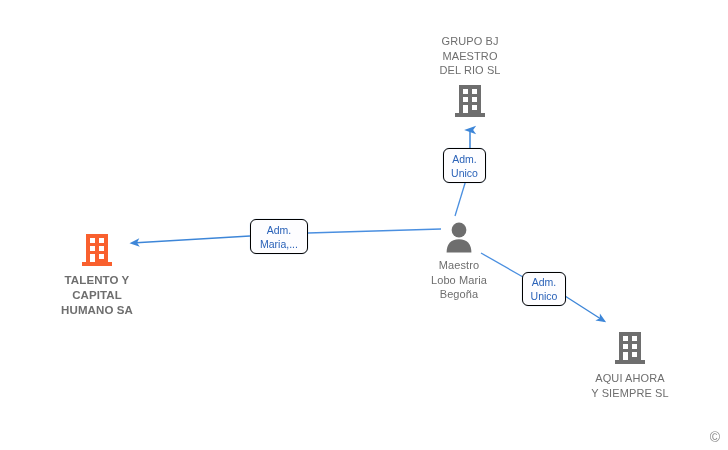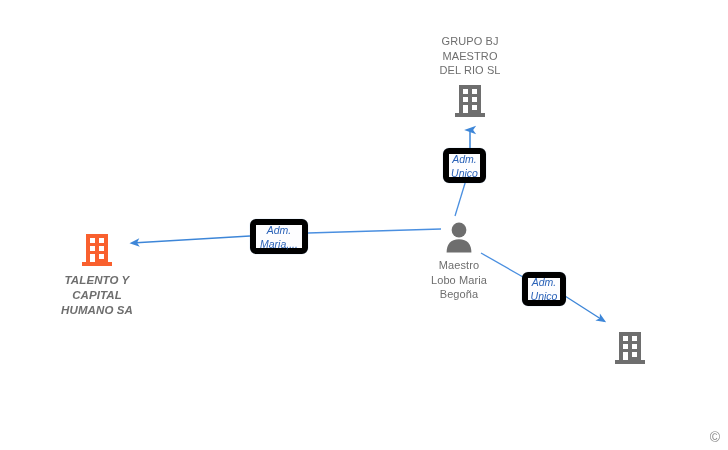--- a/index.html
+++ b/index.html
@@ -46,48 +46,46 @@
     font-size: 11px;
     line-height: 14.5px;
     letter-spacing: 0.1px;
     white-space: pre-line;
   }
   .node-label.company-highlight {
     font-weight: bold;
     color: #6e6e6e;
     font-size: 11.5px;
     line-height: 15px;
-    font-style: italic;
   }
   .node-label.above {
     margin-top: 0;
     margin-bottom: 5px;
   }
   .node.label-above {
     flex-direction: column;
   }
 
   
   .rel-box {
     position: absolute;
     box-sizing: border-box;
     background: #fdfdff;
-    border: 6px solid #000000;
+    border: 1px solid #000000;
     border-radius: 6px;
     color: #2a62b8;
     font-size: 10.5px;
     line-height: 14px;
     text-align: center;
     display: flex;
     flex-direction: column;
     justify-content: center;
     align-items: center;
     padding: 2px 4px;
     box-shadow: 0 0 0 0.5px rgba(74,143,224,0.15);
-    font-style: italic;
   }
   .rel-line { display: block; }
 
   
   #watermark {
     position: absolute;
     right: 8px;
     bottom: 6px;
     display: flex;
     align-items: center;
@@ -196,20 +194,22 @@
         <rect x="6" y="2" width="22" height="28" fill="#6e6e6e"></rect>
         <rect x="2" y="30" width="30" height="4" fill="#6e6e6e"></rect>
         <rect x="10" y="6" width="5" height="5" fill="#ffffff"></rect>
         <rect x="19" y="6" width="5" height="5" fill="#ffffff"></rect>
         <rect x="10" y="14" width="5" height="5" fill="#ffffff"></rect>
         <rect x="19" y="14" width="5" height="5" fill="#ffffff"></rect>
         <rect x="19" y="22" width="5" height="5" fill="#ffffff"></rect>
         <rect x="10" y="22" width="5" height="8" fill="#ffffff"></rect>
       </svg>
     </span>
+    <div class="node-label">AQUI AHORA
+Y SIEMPRE SL</div>
   </div>
 
   <div class="rel-box" style="left:443px; top:148px; width:43px; height:35px;">
     <span class="rel-line">Adm.</span>
     <span class="rel-line">Unico</span>
   </div>
 
   <div class="rel-box" style="left:250px; top:219px; width:58px; height:35px;">
     <span class="rel-line">Adm.</span>
     <span class="rel-line">Maria,...</span>

